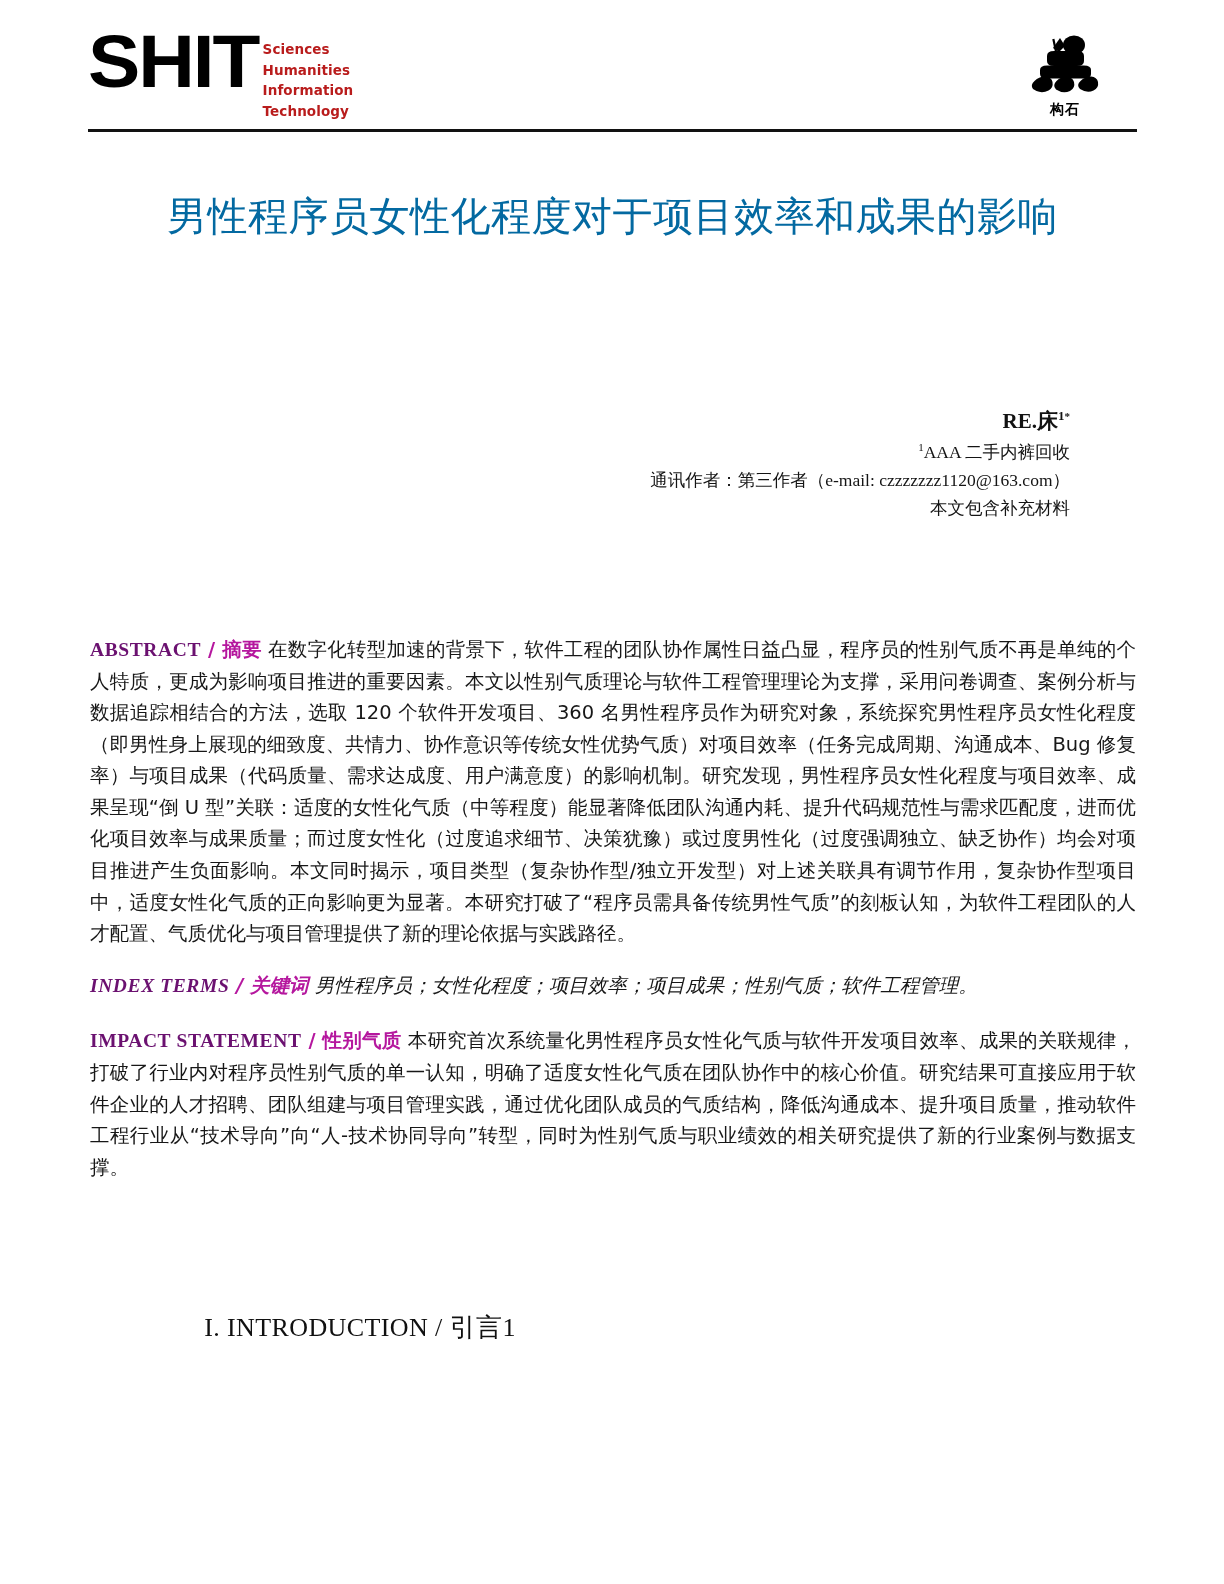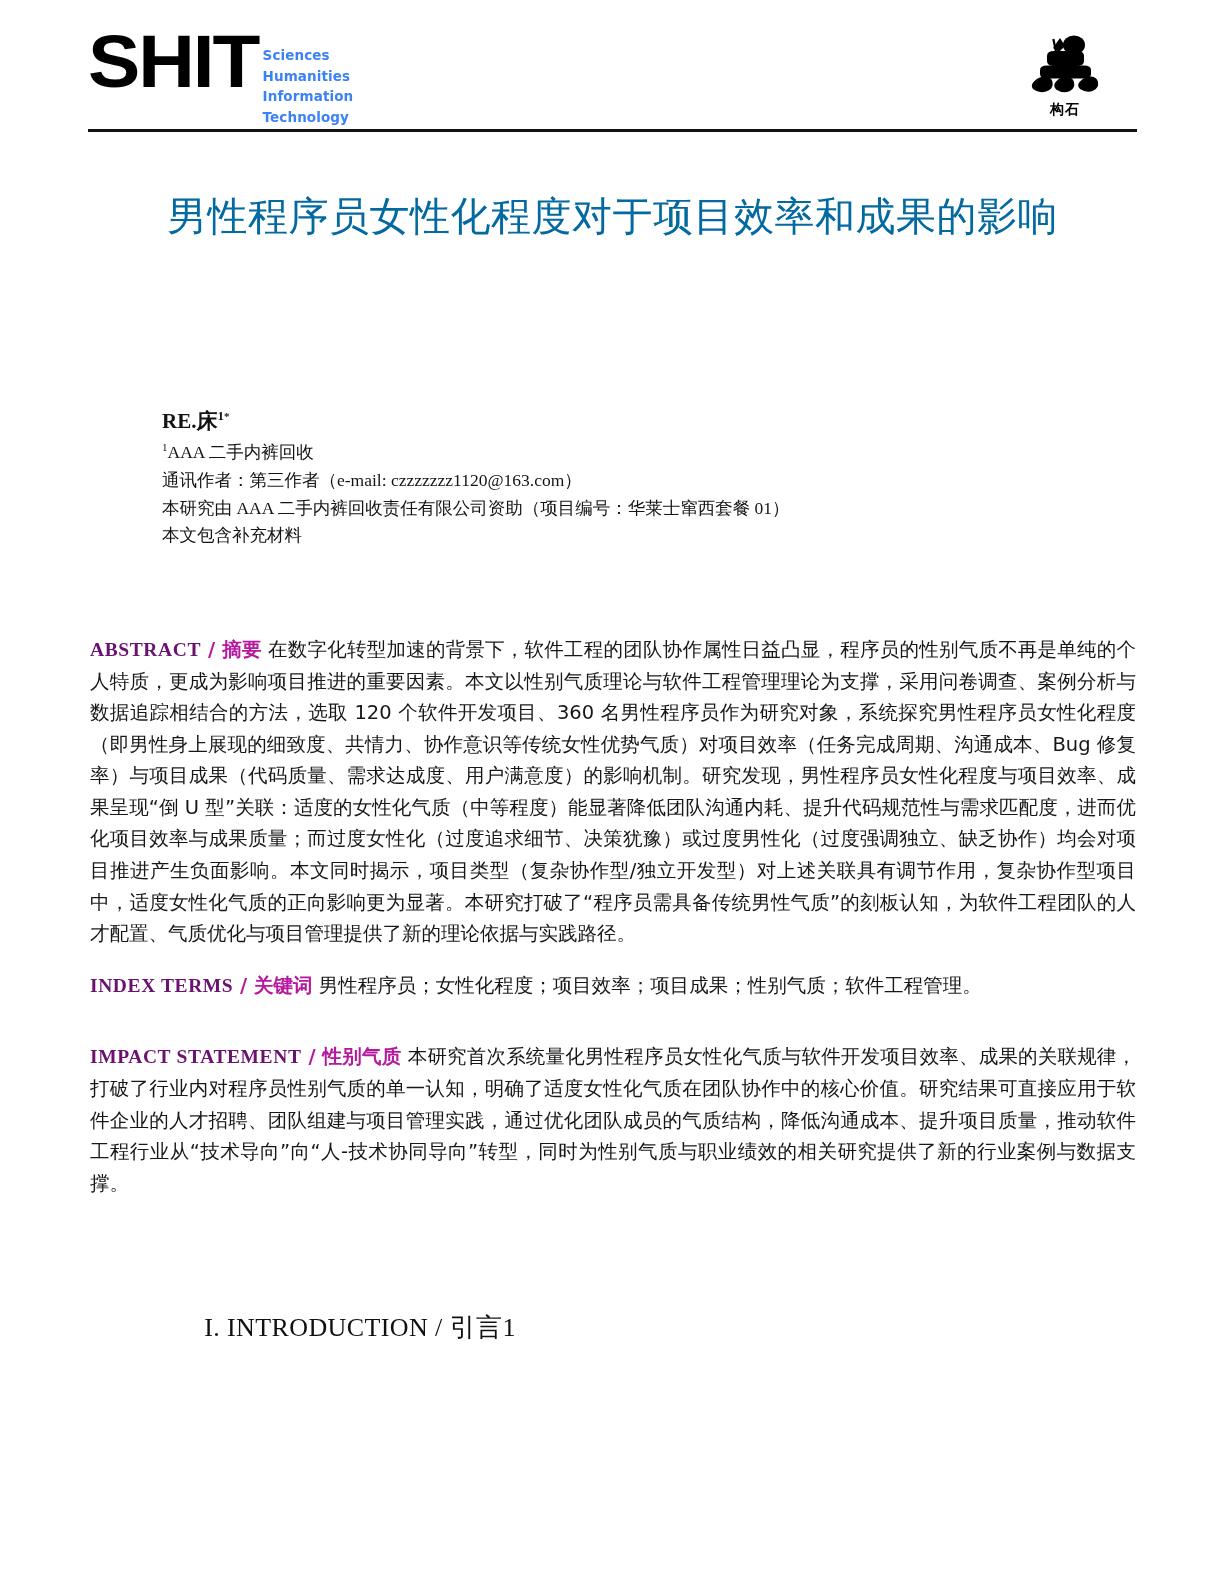--- a/index.html
+++ b/index.html
@@ -44,26 +44,26 @@
     font-weight: bold;
     font-size: 74px;
     line-height: 0.86;
     letter-spacing: -2px;
     color: #000;
     transform: scaleX(1.06);
     transform-origin: left top;
   }
   .brand-expansion {
     margin-left: 14px;
-    margin-top: 15px;
+    margin-top: 9px;
     font-family: "DejaVu Sans", "Liberation Sans", sans-serif;
     font-weight: bold;
     font-size: 13.5px;
     line-height: 1.52;
-    color: #3b82f6;
+    color: #b91c1c;
     letter-spacing: 0.1px;
   }
   .publisher-logo {
     position: absolute;
     right: 28px;
     top: 2px;
     width: 86px;
     height: 98px;
     display: flex;
     flex-direction: column;
@@ -103,24 +103,24 @@
     font-size: 40px;
     line-height: 1.33;
     color: #0369a1;
     letter-spacing: 0.5px;
     font-weight: normal;
   }
 
   
   .author-block {
     position: absolute;
-    left: 162px;
+    left: 170px;
     top: 408px;
     width: 900px;
-    text-align: left;
+    text-align: right;
   }
   .author-name {
     font-family: "Liberation Serif", "DejaVu Serif", serif;
     font-weight: bold;
     font-size: 21px;
     color: #121212;
     line-height: 1.3;
     margin-bottom: 4px;
   }
   .author-name sup {
@@ -154,21 +154,22 @@
     line-height: 1.62;
     color: #171717;
     text-align: justify;
     text-justify: inter-character;
     margin: 0 0 17px 0;
   }
   .para.abstract-para {
     margin-bottom: 20px;
   }
   .para.keywords-para {
-    margin-bottom: 40px;
+    margin-bottom: 24px;
+    font-style: italic;
   }
   .lead-label {
     font-family: "Liberation Serif", "DejaVu Serif", serif;
     font-weight: bold;
     color: #6b1170;
     letter-spacing: 0.6px;
   }
   .lead-label-cn {
     font-family: "DejaVu Sans", "Liberation Sans", sans-serif;
     font-weight: bold;
@@ -238,21 +239,20 @@
   <div class="masthead-rule"></div>
 
   <h1 class="doc-title">男性程序员女性化程度对于项目效率和成果的影响</h1>
 
   <div class="author-block">
     <div class="author-name">
       <span>RE.床</span><sup>1</sup><span class="star">*</span>
     </div>
     <div class="affil-line"><sup>1</sup><span>AAA 二手内裤回收</span></div>
     <div class="affil-line">通讯作者：第三作者（e-mail: czzzzzzz1120@163.com）</div>
-    <div class="affil-line">本研究由 AAA 二手内裤回收责任有限公司资助（项目编号：华莱士窜西套餐 01）</div>
     <div class="affil-line">本文包含补充材料</div>
   </div>
 
   <div class="body-col">
 
     <p class="para abstract-para">
       <span class="lead-label">ABSTRACT</span><span class="lead-label-cn"> / </span><span class="lead-label-cn">摘要</span>
       <span class="body-text">在数字化转型加速的背景下，软件工程的团队协作属性日益凸显，程序员的性别气质不再是单纯的个人特质，更成为影响项目推进的重要因素。本文以性别气质理论与软件工程管理理论为支撑，采用问卷调查、案例分析与数据追踪相结合的方法，选取 120 个软件开发项目、360 名男性程序员作为研究对象，系统探究男性程序员女性化程度（即男性身上展现的细致度、共情力、协作意识等传统女性优势气质）对项目效率（任务完成周期、沟通成本、Bug 修复率）与项目成果（代码质量、需求达成度、用户满意度）的影响机制。研究发现，男性程序员女性化程度与项目效率、成果呈现“倒 U 型”关联：适度的女性化气质（中等程度）能显著降低团队沟通内耗、提升代码规范性与需求匹配度，进而优化项目效率与成果质量；而过度女性化（过度追求细节、决策犹豫）或过度男性化（过度强调独立、缺乏协作）均会对项目推进产生负面影响。本文同时揭示，项目类型（复杂协作型/独立开发型）对上述关联具有调节作用，复杂协作型项目中，适度女性化气质的正向影响更为显著。本研究打破了“程序员需具备传统男性气质”的刻板认知，为软件工程团队的人才配置、气质优化与项目管理提供了新的理论依据与实践路径。</span>
     </p>
 

